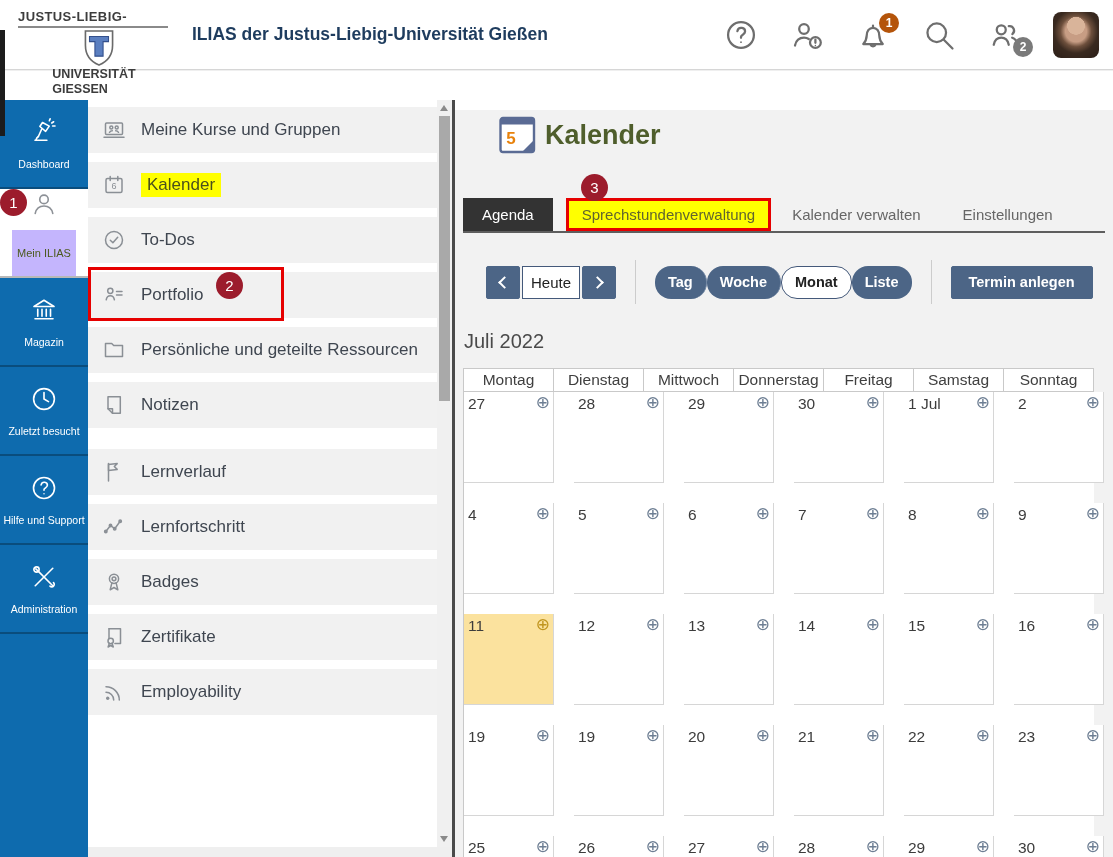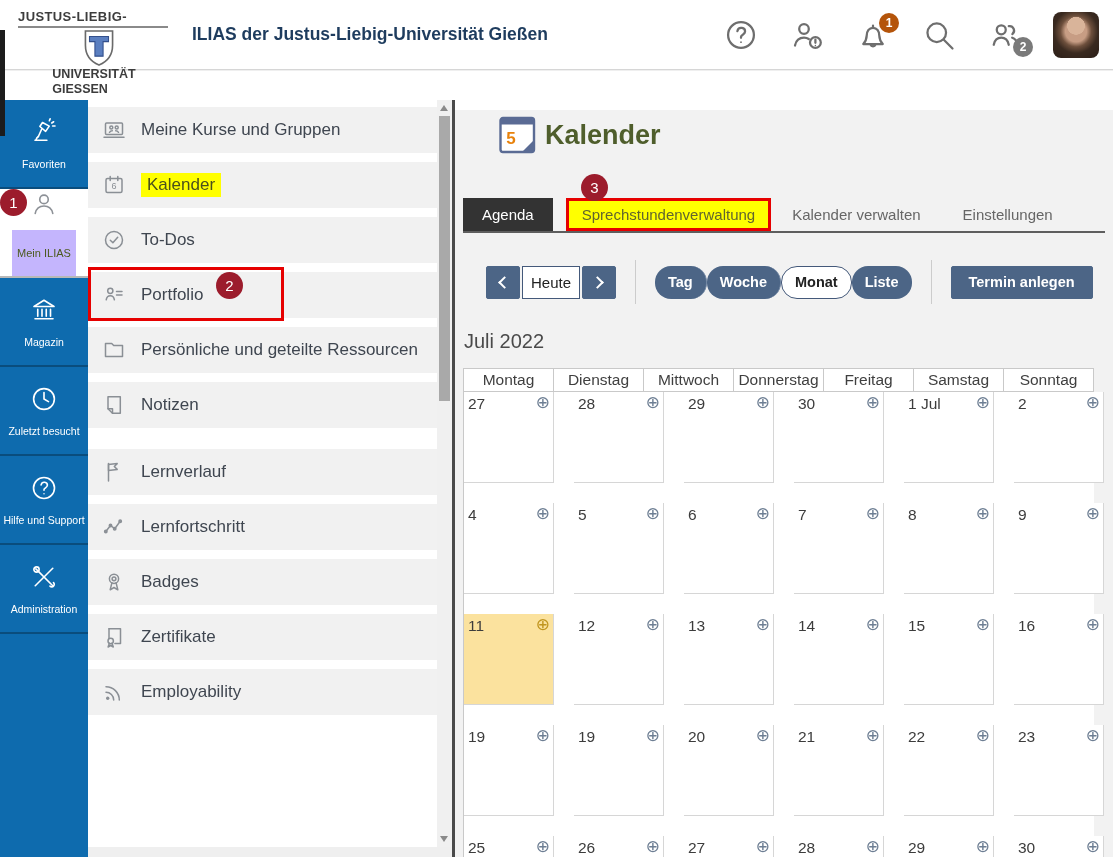--- a/index.html
+++ b/index.html
@@ -166,21 +166,21 @@
 
 <div class="sidebar" id="sidebar">
     <div class="side-item">
       <span><svg viewBox="0 0 24 24" fill="none" stroke="currentColor" stroke-width="1.3" stroke-linecap="round" stroke-linejoin="round" style="width: 30px; height: 30px;">
           <path d="M10.8 4.4l5.4 2.9-2.9 4.2-4.6-3.9z"></path>
           <path d="M10.2 9.6l-2.7 6"></path>
           <path d="M4.8 18.6h9.5"></path>
           <path d="M7.5 15.6c-1.2.8-1.7 1.8-1.9 3"></path>
           <path d="M18.2 4.8l1.5-1M18.9 7.2h1.9M16.3 3l.6-1.5"></path>
         </svg></span>
-      <span class="side-label">Favoriten</span>
+      <span class="side-label">Dashboard</span>
     </div>
     <div class="side-item active">
       <span><svg viewBox="0 0 24 24" fill="none" stroke="currentColor" stroke-width="1.3" stroke-linecap="round" stroke-linejoin="round" style="width: 30px; height: 30px;">
           <circle cx="12" cy="8.3" r="3.4"></circle>
           <path d="M5 19.5c.8-3.8 3.5-5.9 7-5.9s6.2 2.1 7 5.9"></path>
         </svg></span>
       <span class="side-label">Mein ILIAS</span>
     </div>
     <div class="side-item">
       <span><svg viewBox="0 0 24 24" fill="none" stroke="currentColor" stroke-width="1.3" stroke-linecap="round" stroke-linejoin="round" style="width: 30px; height: 30px;">

